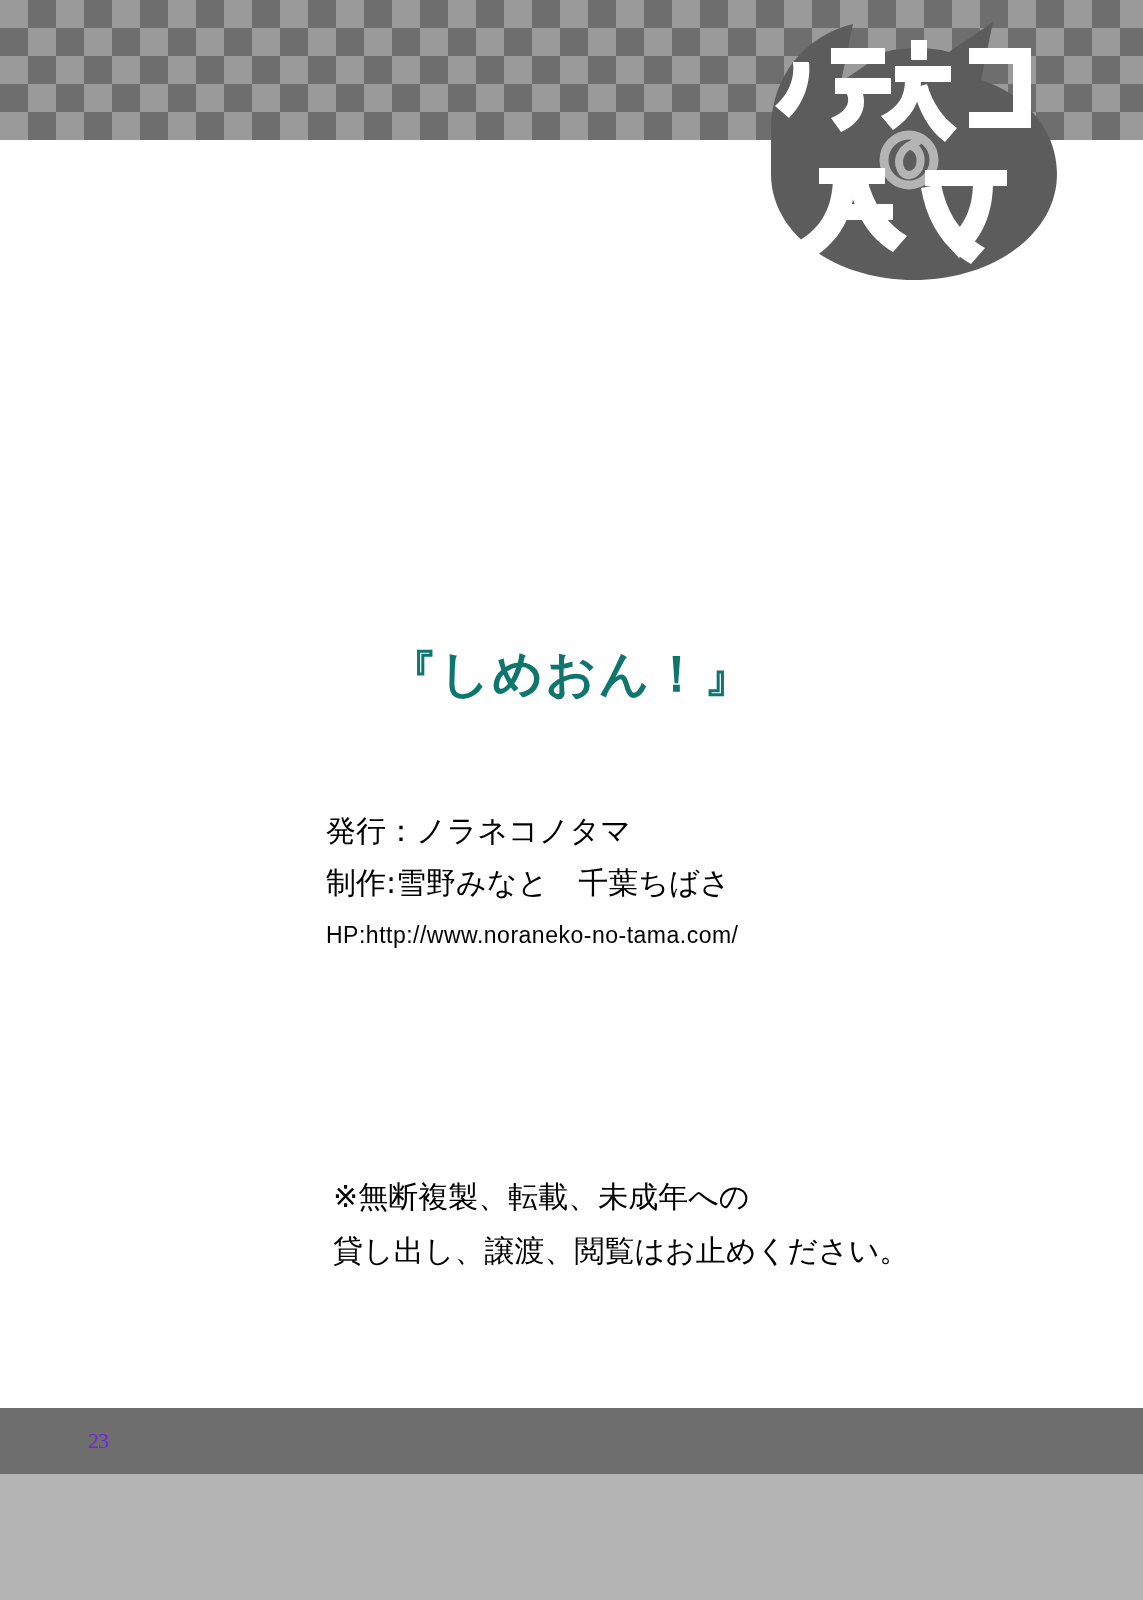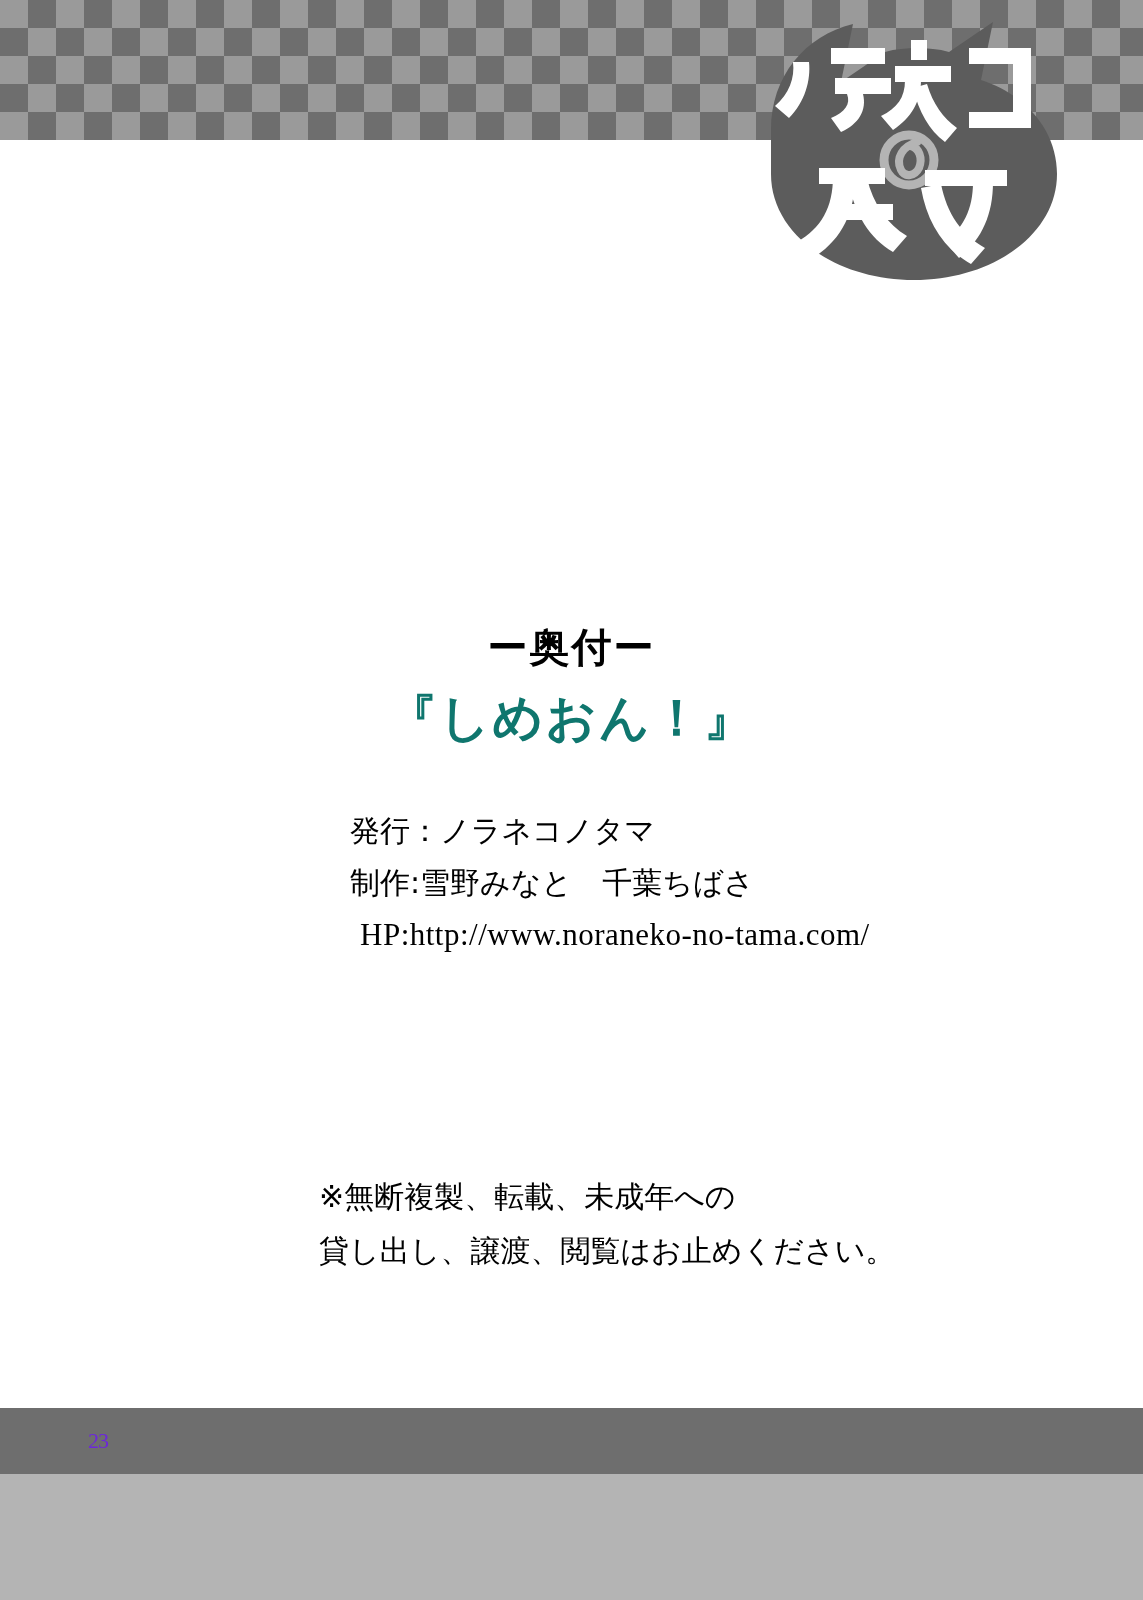--- a/index.html
+++ b/index.html
@@ -75,41 +75,40 @@
     font-weight: bold;
     font-size: 50px;
     letter-spacing: 2px;
     color: #0f766e;
     margin-top: 22px;
     line-height: 1.1;
   }
 
   .info {
     position: absolute;
-    left: 350px;
+    left: 326px;
     top: 805px;
     width: 720px;
     text-align: left;
   }
   .info-line {
     font-family: "DejaVu Sans", sans-serif;
     font-size: 30px;
     color: #000000;
     line-height: 52px;
     white-space: nowrap;
   }
   .info-line.latin {
-    font-family: Liberation Serif, serif;
-    font-size: 31px;
+    font-family: Liberation Sans, sans-serif;
+    font-size: 23px;
     letter-spacing: 0.5px;
-    margin-left: 10px;
   }
   .notice {
     position: absolute;
-    left: 319px;
+    left: 333px;
     top: 1170px;
     width: 760px;
     text-align: left;
   }
   .notice-line {
     font-family: "DejaVu Sans", sans-serif;
     font-size: 30px;
     color: #000000;
     line-height: 54px;
     white-space: nowrap;
@@ -190,21 +189,20 @@
         <path d="M106 186 L158 186 L158 202 L106 202 Z"></path>
 
         <path d="M190 152 L272 152 L272 168 L190 168 Z"></path>
         <path d="M206 166 C212 196 226 216 250 230 L236 246 C208 230 192 204 186 170 Z"></path>
         <path d="M258 164 C258 198 246 222 224 240 L210 224 C228 210 238 192 238 164 Z"></path>
       </g>
     </svg>
   </div>
 
   <div class="colophon">
-    <div class="okutsuke">ー奥付ー</div>
     <div class="title">『しめおん！』</div>
   </div>
 
   <div class="info">
     <div class="info-line">発行：ノラネコノタマ</div>
     <div class="info-line">制作:雪野みなと　千葉ちばさ</div>
     <div class="info-line latin">HP:http://www.noraneko-no-tama.com/</div>
   </div>
 
   <div class="notice">

